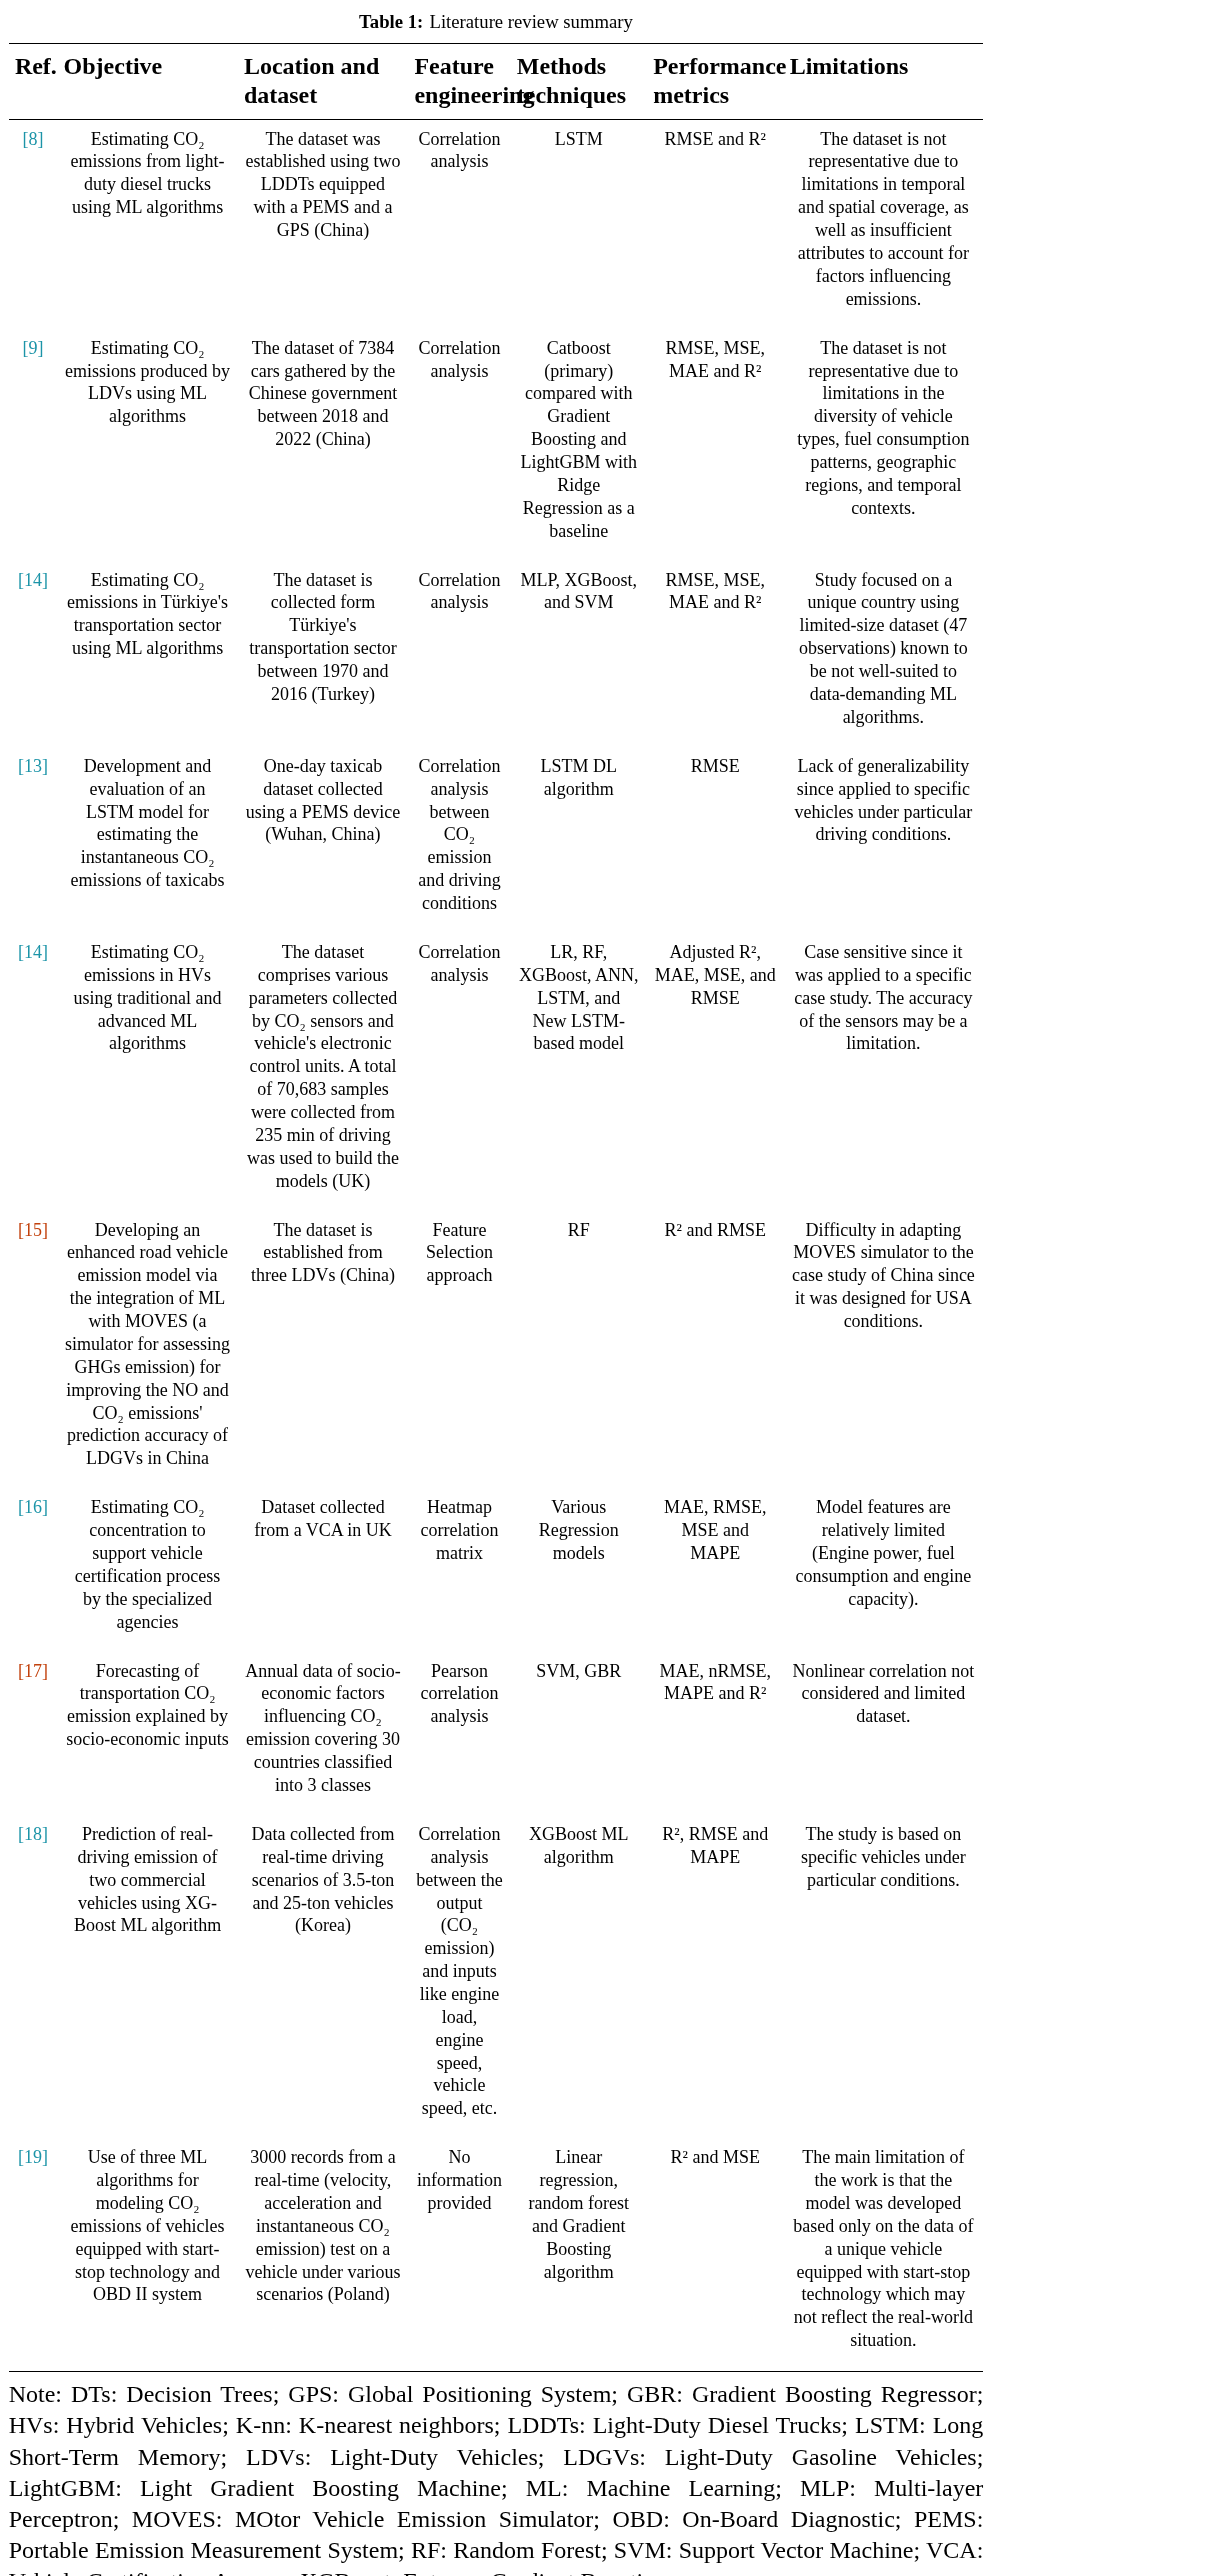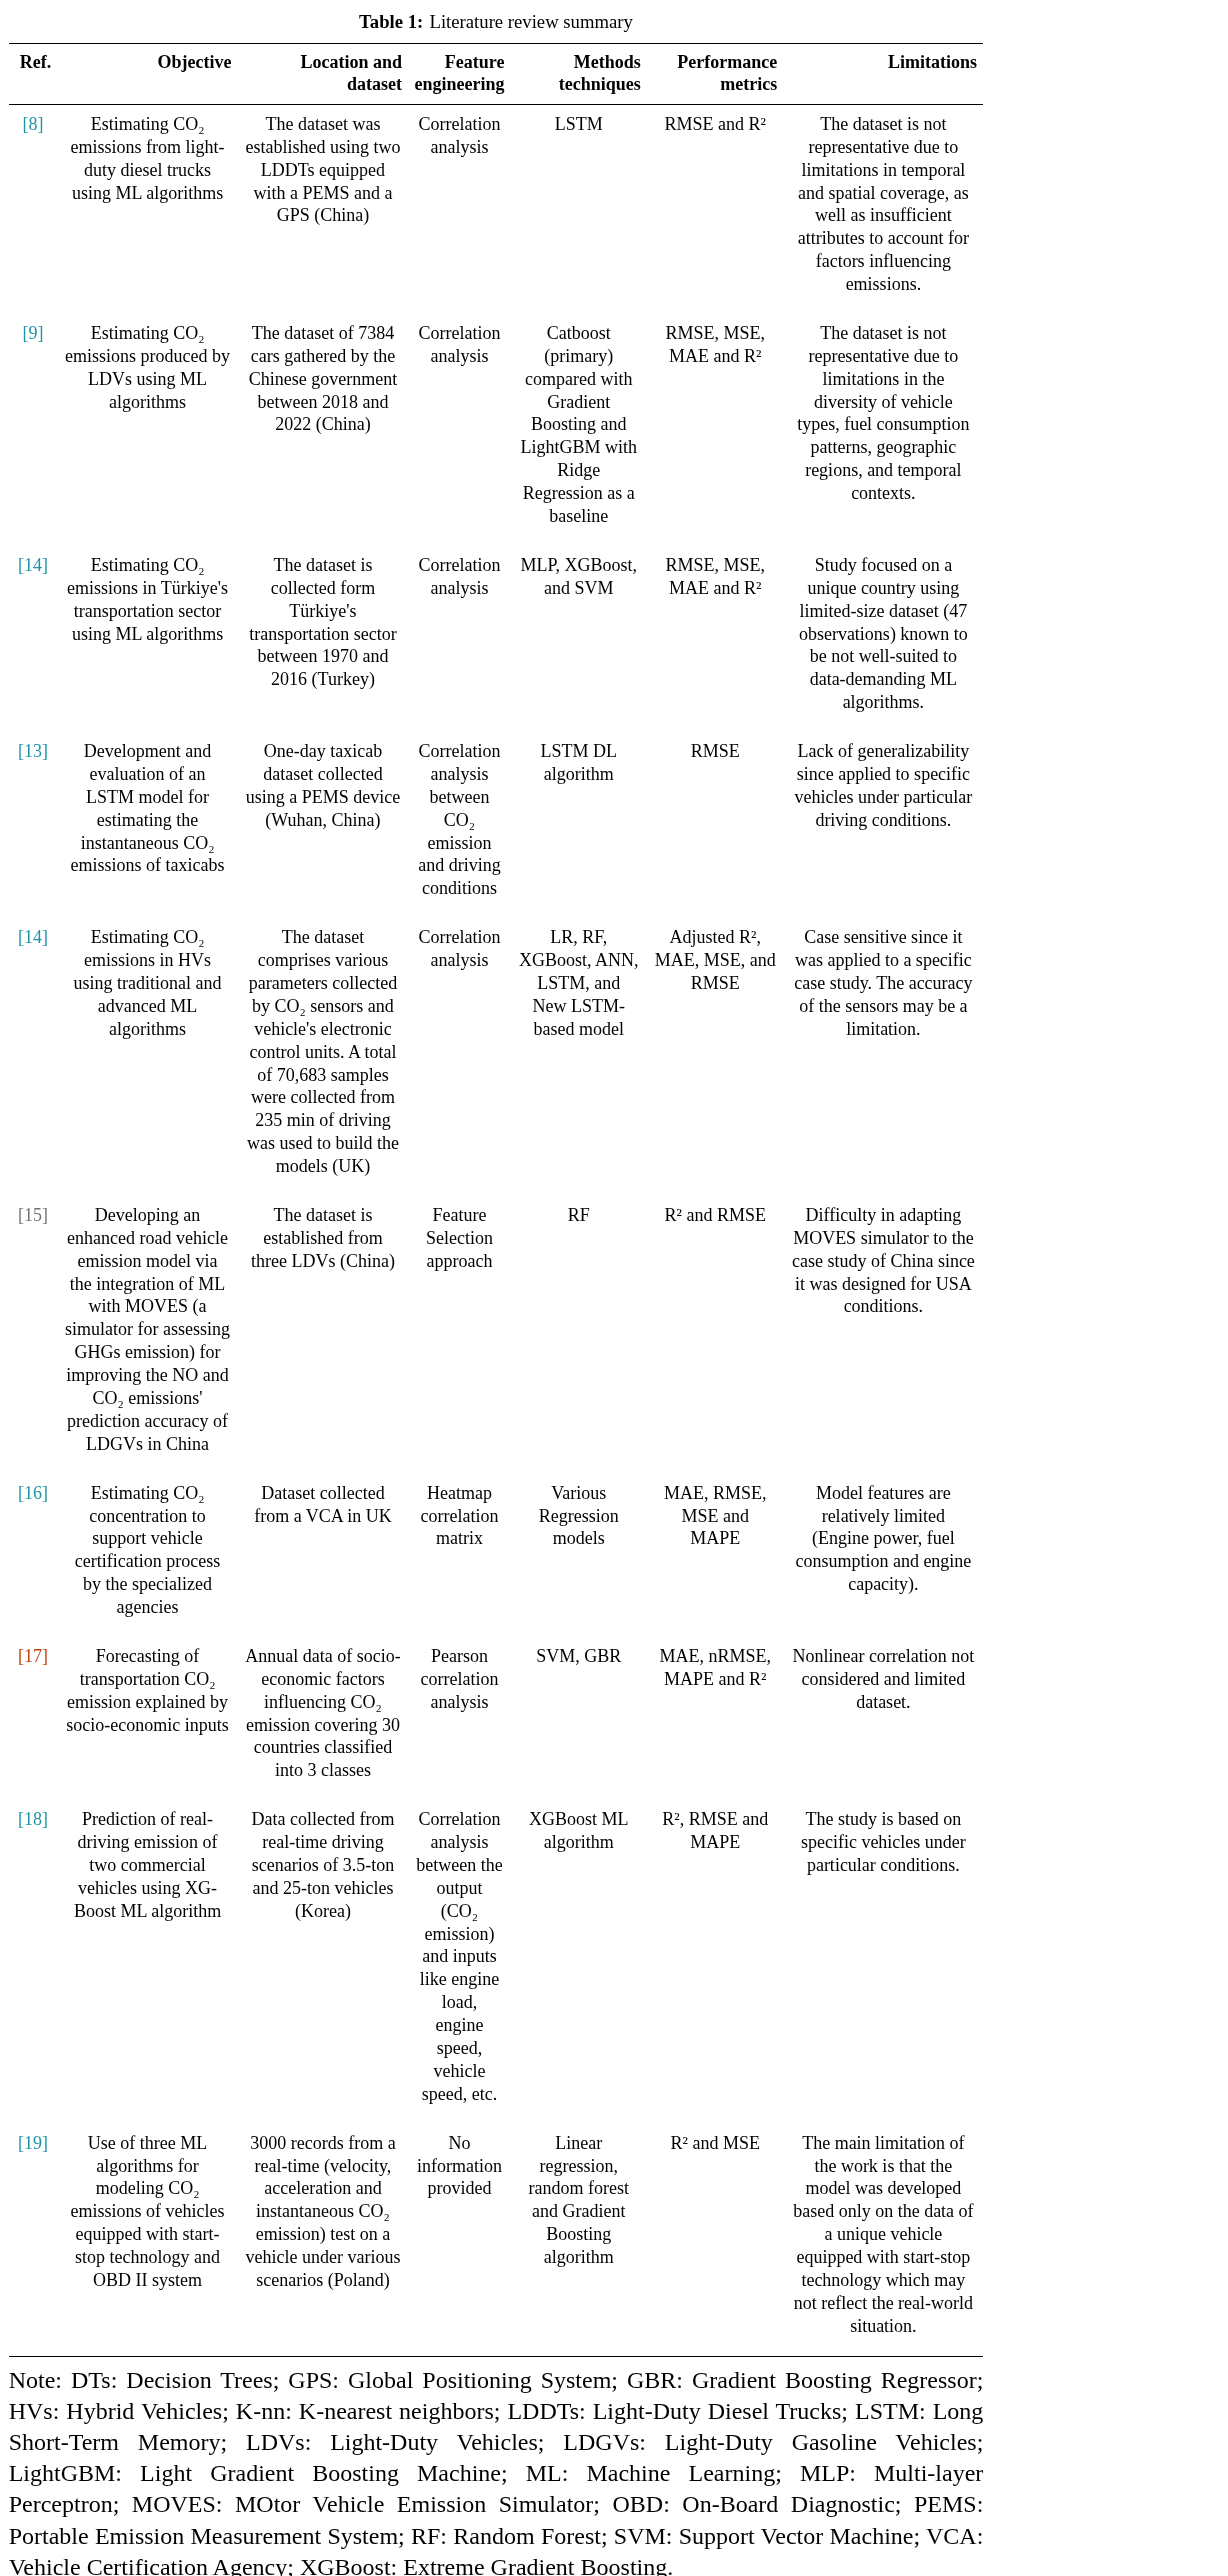--- a/index.html
+++ b/index.html
@@ -34,23 +34,23 @@
   col.c-ref        { width: 5%; }
   col.c-objective  { width: 18.5%; }
   col.c-location   { width: 17.5%; }
   col.c-feature    { width: 10.5%; }
   col.c-methods    { width: 14%; }
   col.c-metrics    { width: 14%; }
   col.c-limits     { width: 20.5%; }
 
   thead th {
     font-weight: bold;
-    font-size: 18px;
+    font-size: 24px;
     line-height: 1.22;
-    text-align: right;
+    text-align: left;
     vertical-align: top;
     padding: 7.5px 6.2px 8.7px 6.2px;
     border-bottom: 1.2px solid #000;
   }
   tbody td {
     font-size: 18px;
     line-height: 1.27;
     text-align: center;
     vertical-align: top;
     padding: 7.5px 7.5px 18.7px 7.5px;
@@ -136,21 +136,21 @@
         <tr>
     <td class="ref" style="color: rgb(28, 148, 168);">[14]</td>
     <td>Estimating CO₂ emissions in HVs using traditional and advanced ML algorithms</td>
     <td>The dataset comprises various parameters collected by CO₂ sensors and vehicle's electronic control units. A total of 70,683 samples were collected from 235 min of driving was used to build the models (UK)</td>
     <td>Correlation analysis</td>
     <td>LR, RF, XGBoost, ANN, LSTM, and New LSTM-based model</td>
     <td>Adjusted R², MAE, MSE, and RMSE</td>
     <td>Case sensitive since it was applied to a specific case study. The accuracy of the sensors may be a limitation.</td>
   </tr>
         <tr>
-    <td class="ref" style="color: #737373;">[15]</td>
+    <td class="ref" style="color: #c2410c;">[15]</td>
     <td>Developing an enhanced road vehicle emission model via the integration of ML with MOVES (a simulator for assessing GHGs emission) for improving the NO and CO₂ emissions' prediction accuracy of LDGVs in China</td>
     <td>The dataset is established from three LDVs (China)</td>
     <td>Feature Selection approach</td>
     <td>RF</td>
     <td>R² and RMSE</td>
     <td>Difficulty in adapting MOVES simulator to the case study of China since it was designed for USA conditions.</td>
   </tr>
         <tr>
     <td class="ref" style="color: rgb(28, 148, 168);">[16]</td>
     <td>Estimating CO₂ concentration to support vehicle certification process by the specialized agencies</td>

